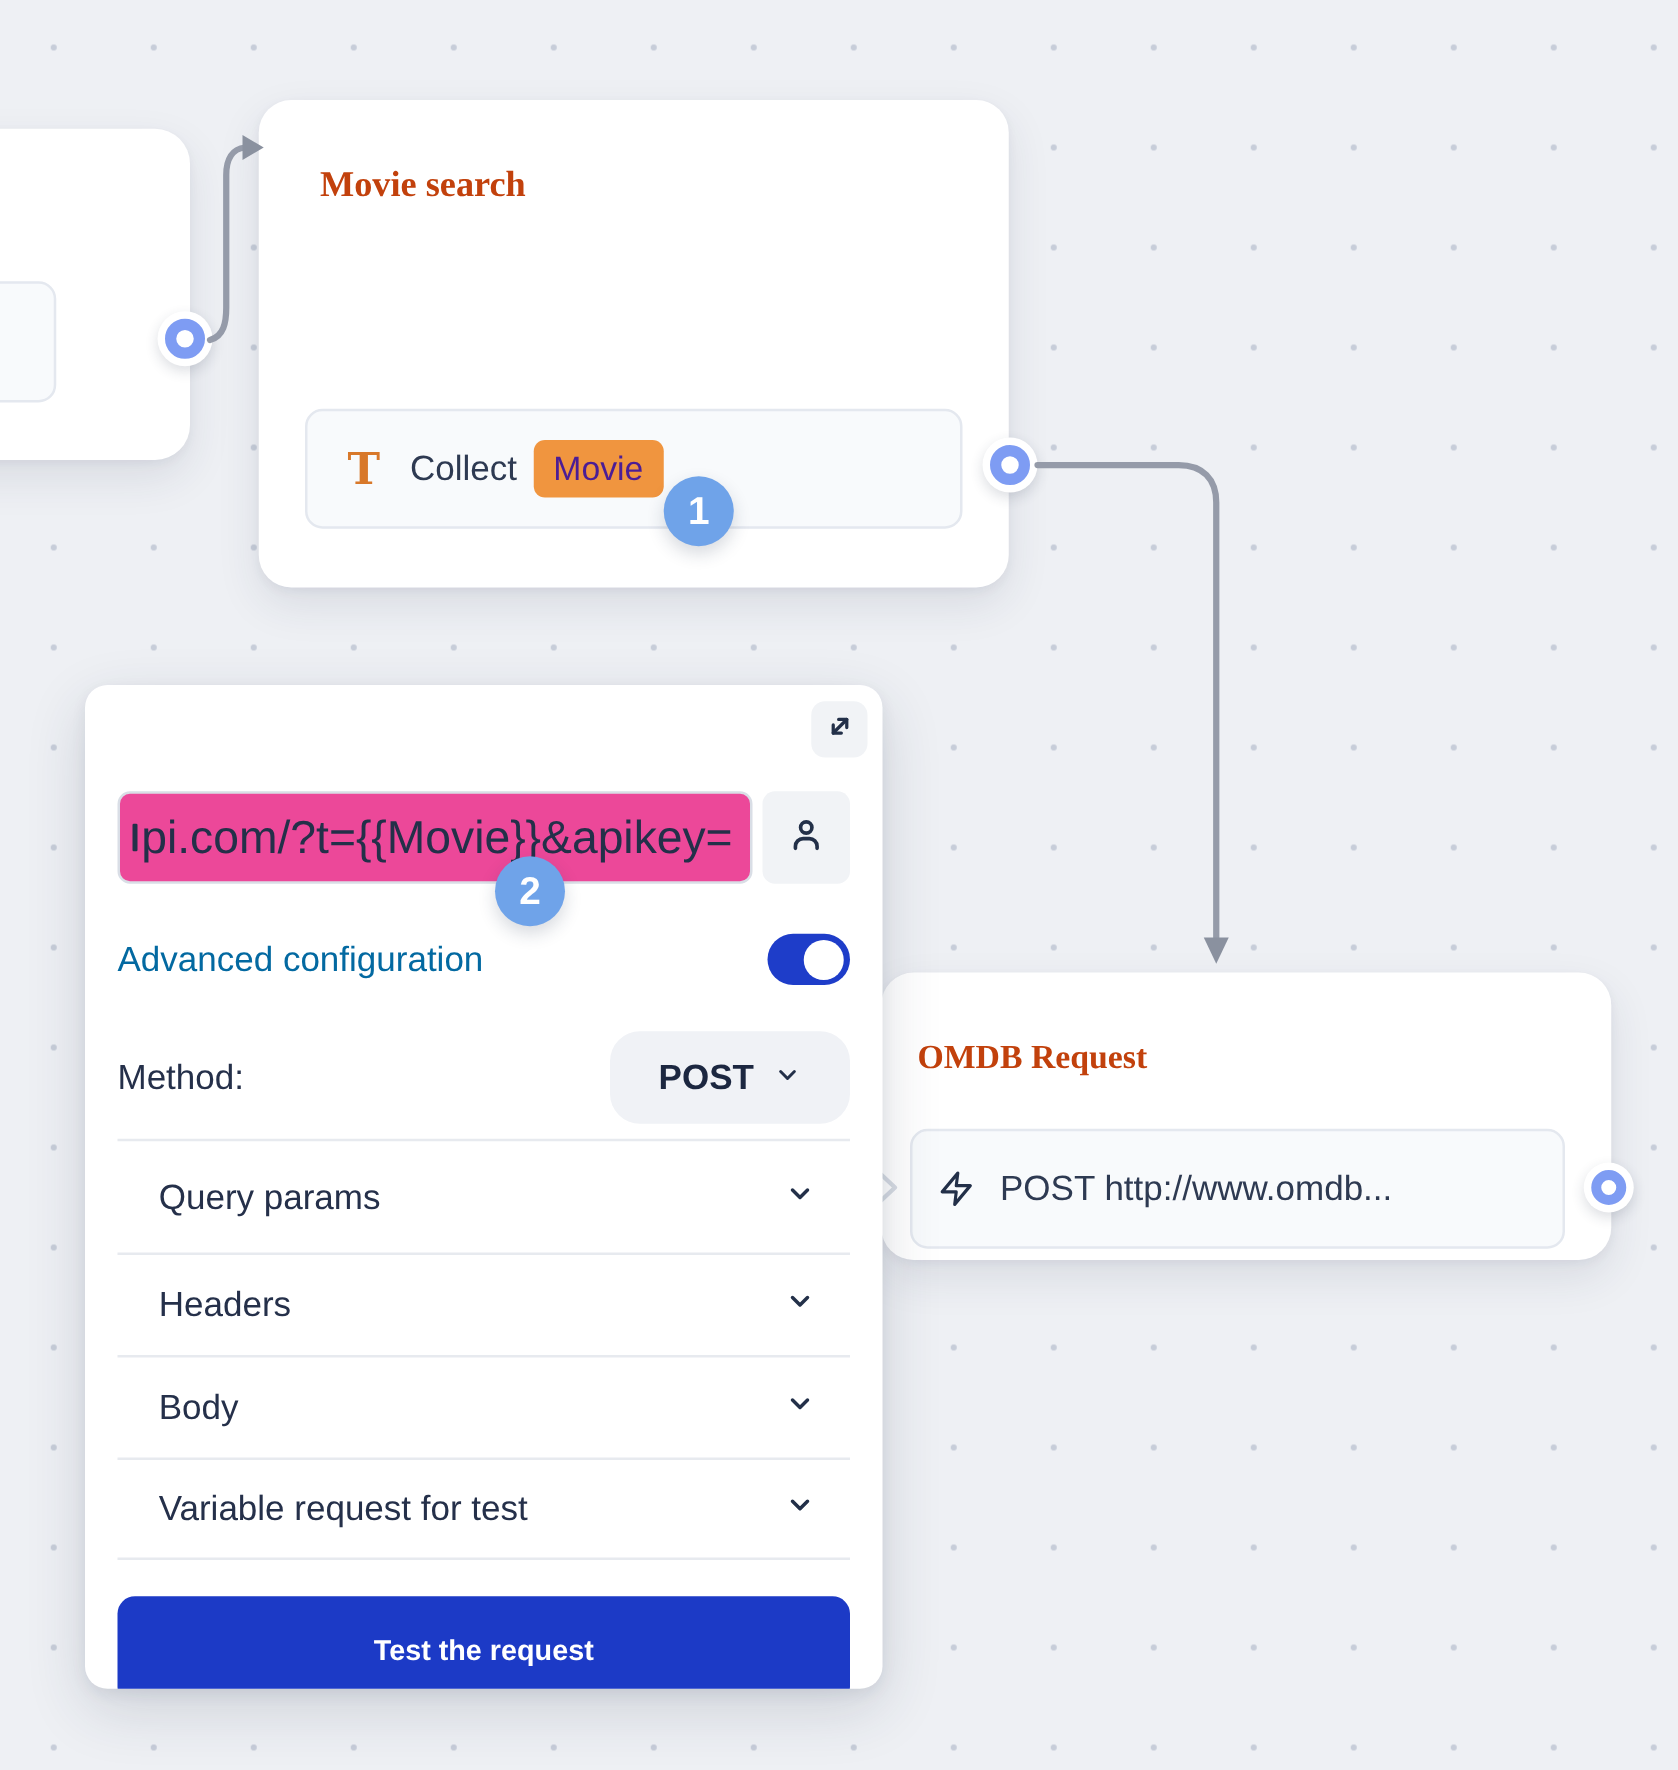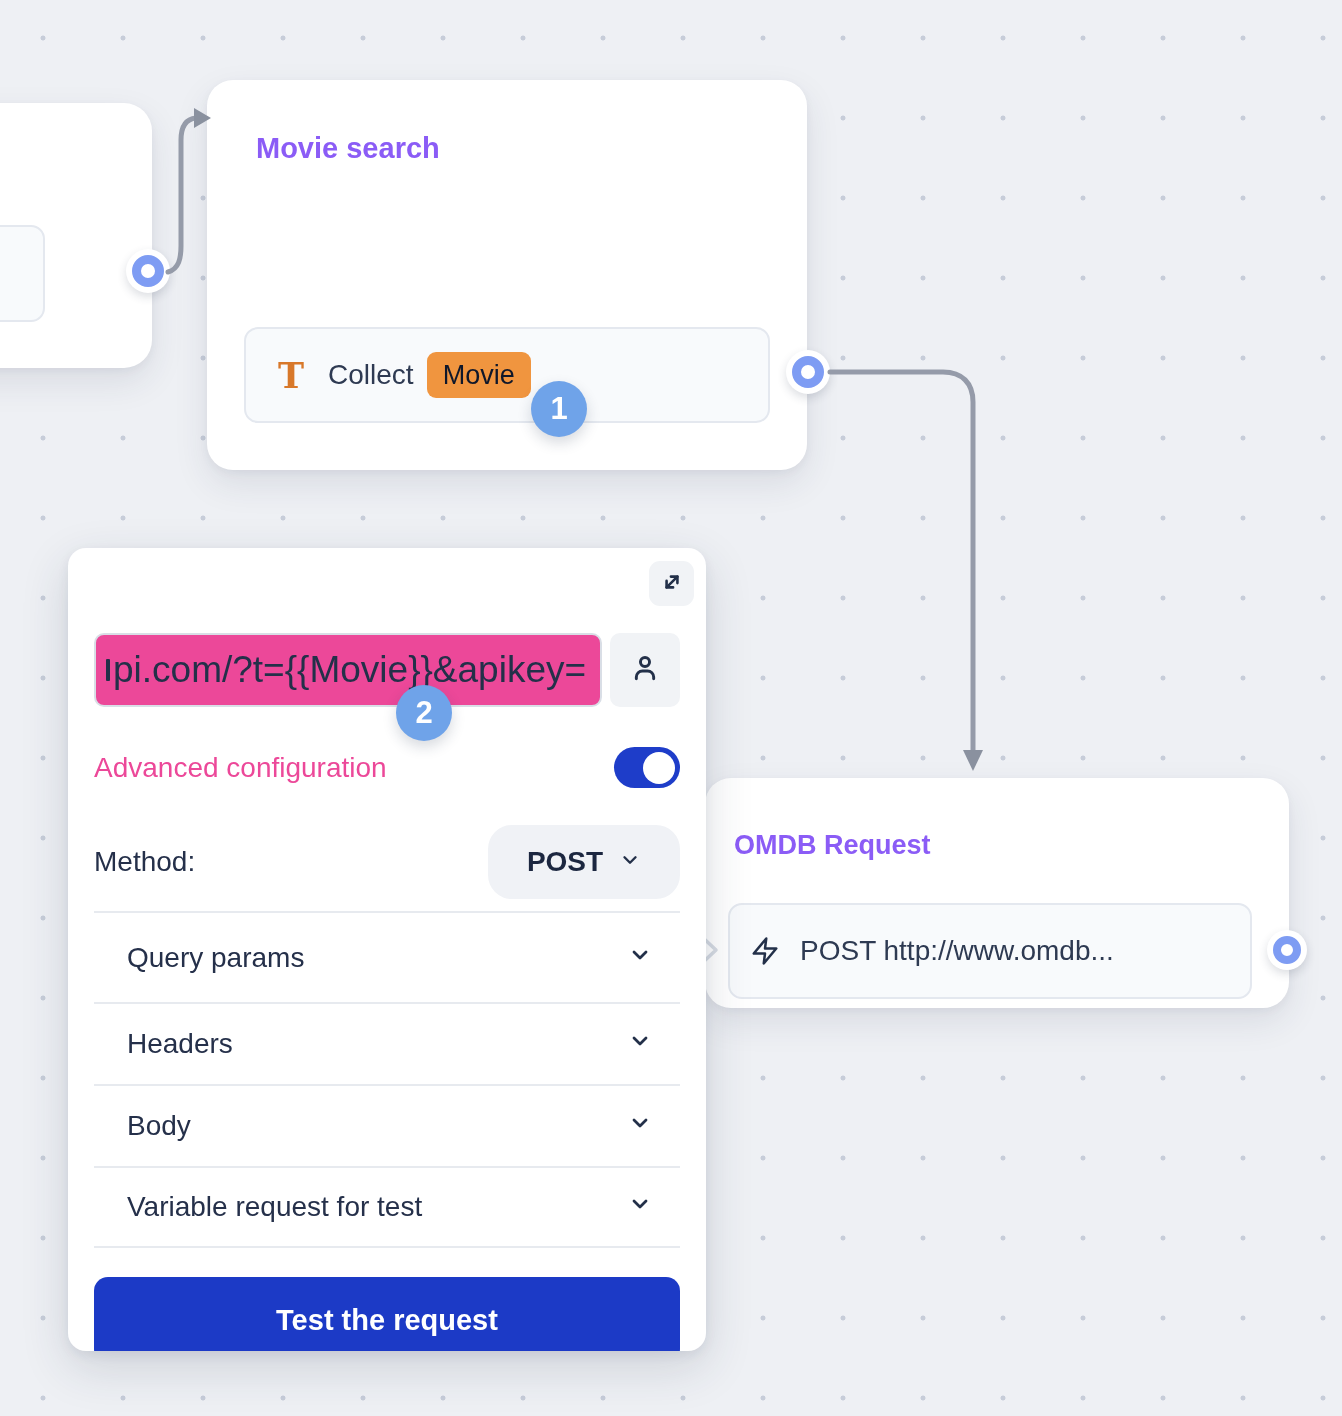--- a/index.html
+++ b/index.html
@@ -15,34 +15,34 @@
   }
   .card{
     position:absolute;background:#ffffff;border-radius:26px;
     box-shadow:0 14px 34px rgba(35,48,77,.10), 0 3px 8px rgba(35,48,77,.05);
   }
   .node-block{
     position:absolute;background:#f8fafc;border:2px solid #e4e8ef;border-radius:14px;
     display:flex;align-items:center;box-sizing:border-box;
     color:#2e3a52;font-size:28px;
   }
-  .node-title{position:absolute;font-weight:700;color:#8b5cf6;}
+  .node-title{position:absolute;font-weight:700;color:#c2410c;font-family:Liberation Serif, serif;}
   .blk-icon{display:inline-flex;flex:0 0 auto;}
   
   .port{position:absolute;width:44px;height:44px;border-radius:50%;background:#fff;
     box-shadow:0 4px 10px rgba(35,48,77,.16);display:flex;align-items:center;justify-content:center;}
   .port .ring{width:14px;height:14px;border-radius:50%;background:#fff;border:9px solid #7e9cf3;}
   
   svg.wires{position:absolute;inset:0;pointer-events:none;}
   
   .step-badge{position:absolute;width:56px;height:56px;border-radius:50%;background:#6fa3e9;
     color:#fff;font-size:31px;font-weight:700;display:flex;align-items:center;justify-content:center;
     box-shadow:0 6px 14px rgba(35,48,77,.18);}
   
-  .var-tag{background:#f0953f;color:#0f172a;border-radius:9px;padding:7px 16px;margin-left:13px;
+  .var-tag{background:#f0953f;color:#4c1d95;border-radius:9px;padding:7px 16px;margin-left:13px;
     font-size:27px;line-height:1.2;}
   .t-glyph{font-family:"DejaVu Serif","Liberation Serif",serif;font-weight:700;
     color:#d8782a;font-size:35px;line-height:1;}
   
   .panel{
     position:absolute;left:68px;top:548px;width:638px;height:803px;background:#fff;
     border-radius:18px;box-shadow:0 16px 48px rgba(35,48,77,.16), 0 4px 12px rgba(35,48,77,.07);
     overflow:hidden;box-sizing:border-box;padding:0 26px;
   }
   .expand-btn{position:absolute;top:13px;right:12px;width:45px;height:45px;border-radius:11px;
@@ -51,37 +51,37 @@
   .url-input{
     width:508px;height:74px;box-sizing:border-box;border:2px solid #d9dee6;border-radius:10px;
     background:#ec4899;display:flex;align-items:center;overflow:hidden;white-space:nowrap;
     font-size:37px;color:#233049;padding-left:10px;
   }
   .clip-stem{display:inline-block;width:4px;height:22px;background:#233049;margin-right:3px;border-radius:1px;}
   .person-btn{width:70px;height:74px;border-radius:10px;background:#f1f3f6;
     display:flex;align-items:center;justify-content:center;}
   .adv-row{position:absolute;top:199px;left:26px;right:26px;height:41px;
     display:flex;align-items:center;justify-content:space-between;}
-  .adv-label{font-size:28px;color:#ec4899;}
+  .adv-label{font-size:28px;color:#0369a1;}
   .toggle{width:66px;height:41px;border-radius:21px;background:#1e3dc9;position:relative;}
   .toggle .knob{position:absolute;top:4.5px;right:5px;width:32px;height:32px;border-radius:50%;background:#fff;}
   .method-row{position:absolute;top:277px;left:26px;right:26px;height:74px;
     display:flex;align-items:center;justify-content:space-between;}
   .method-label{font-size:28px;color:#25304a;}
   .method-select{width:192px;height:74px;background:#f0f2f6;border-radius:24px;
     display:flex;align-items:center;justify-content:center;gap:16px;
     font-size:28px;font-weight:700;color:#1c2740;margin-left:17px;}
   .sections{position:absolute;top:363px;left:26px;right:26px;}
   .sect-row{height:82px;border-top:2px solid #e7eaef;display:flex;align-items:center;
     justify-content:space-between;padding:0 28px 0 33px;box-sizing:border-box;
     font-size:28px;color:#25304a;}
   .sect-row.first{height:91px;}
   .sect-row.last{border-bottom:2px solid #e7eaef;}
   .test-btn{position:absolute;top:729px;left:26px;width:586px;height:86px;background:#1c3ac6;
-    border:none;border-radius:14px;color:#fff;font-size:29px;font-weight:700;
+    border:none;border-radius:14px;color:#fff;font-size:23px;font-weight:700;
     font-family:inherit;display:flex;align-items:center;justify-content:center;}
   
   .in-chevron{position:absolute;left:694px;top:932px;}
 </style>
 </head>
 <body>
 
 <div class="canvas-dots"></div>
 
 <div class="card" style="left:-70px;top:103px;width:222px;height:265px;border-radius:28px;">

